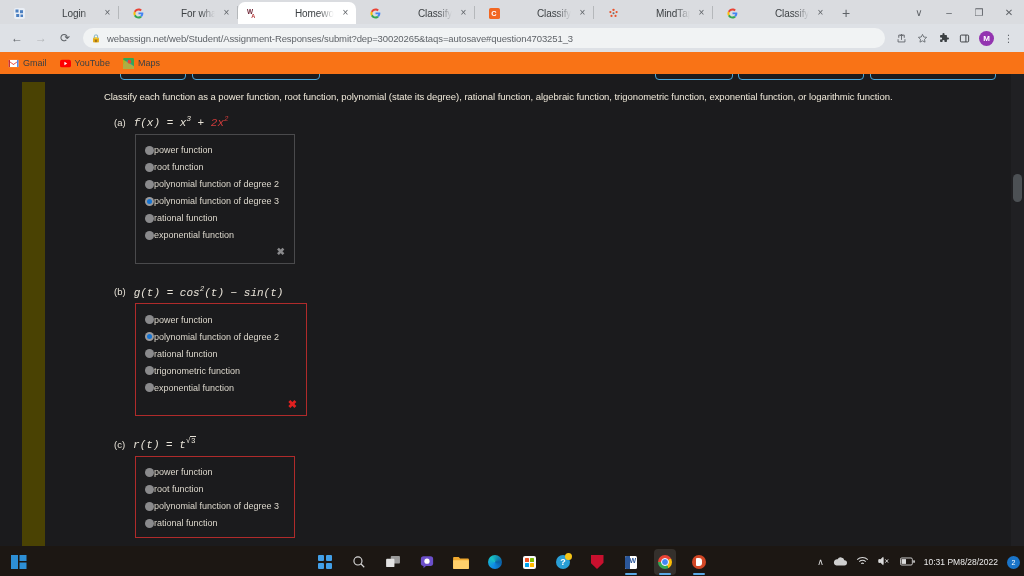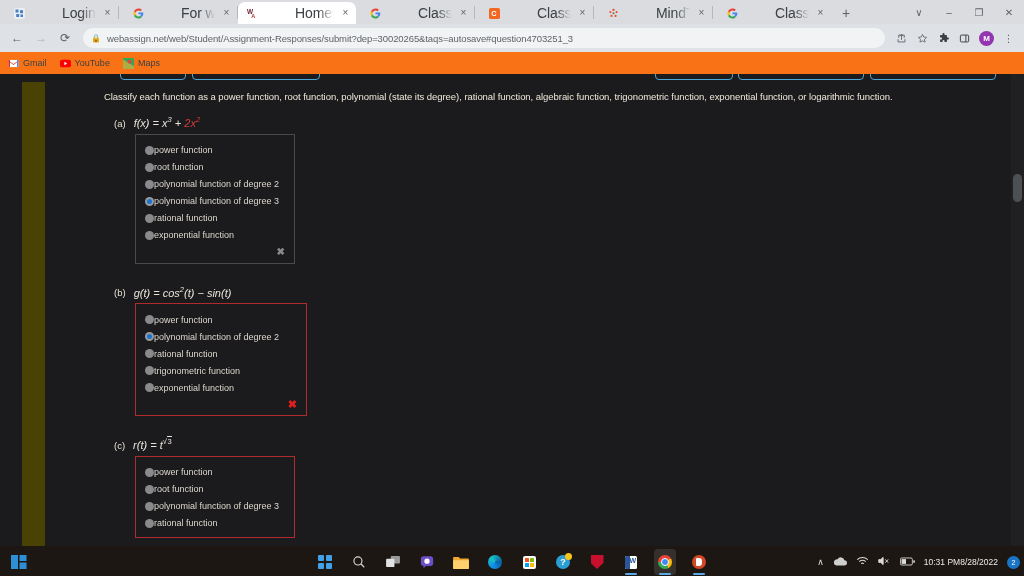--- a/index.html
+++ b/index.html
@@ -30,21 +30,21 @@
   .tab-sep {
     width: 1px; height: 13px; background: #b5b8bb;
     align-self: center; flex-shrink: 0;
   }
   .favicon {
     width: 12px; height: 12px; flex-shrink: 0;
     display: flex; align-items: center; justify-content: center;
     font-size: 9px; line-height: 1;
   }
   .tab-title {
-    font-size: 14px; color: #3c4043;
+    font-size: 10px; color: #3c4043;
     white-space: nowrap; overflow: hidden;
     flex: 1; letter-spacing: -0.1px;
     -webkit-mask-image: linear-gradient(90deg,#000 78%,transparent 100%);
             mask-image: linear-gradient(90deg,#000 78%,transparent 100%);
             padding-left: 32px;
   }
   .tab-close {
     width: 13px; height: 13px; flex-shrink: 0;
     display: flex; align-items: center; justify-content: center;
     color: #5f6368; font-size: 10px; line-height: 1;
@@ -144,21 +144,21 @@
     font-size: 9.5px; color: #efe8d9;
     letter-spacing: -0.05px; white-space: nowrap;
   }
 
   .qblock { margin-top: 13px; }
   .qlabel {
     font-size: 10px; color: #e8e3d8;
     margin-left: 10px; display: flex; align-items: baseline; gap: 8px;
   }
   .qlabel .lab { font-size: 9.5px; }
-  .eq { font-style: italic; font-family: Liberation Sans, sans-serif; font-size: 11px; }
+  .eq { font-style: italic; font-family: Liberation Mono, monospace; font-size: 11px; }
   .eq sup { font-size: 7.5px; font-style: italic; }
   .red { color: #d33c3c; }
   .radic { font-style: normal; }
 
   .optbox {
     margin: 5px 0 0 31px;
     border: 1px solid #5c3a3a;
     width: 160px; padding: 7px 9px 5px 9px;
     position: relative;
   }

